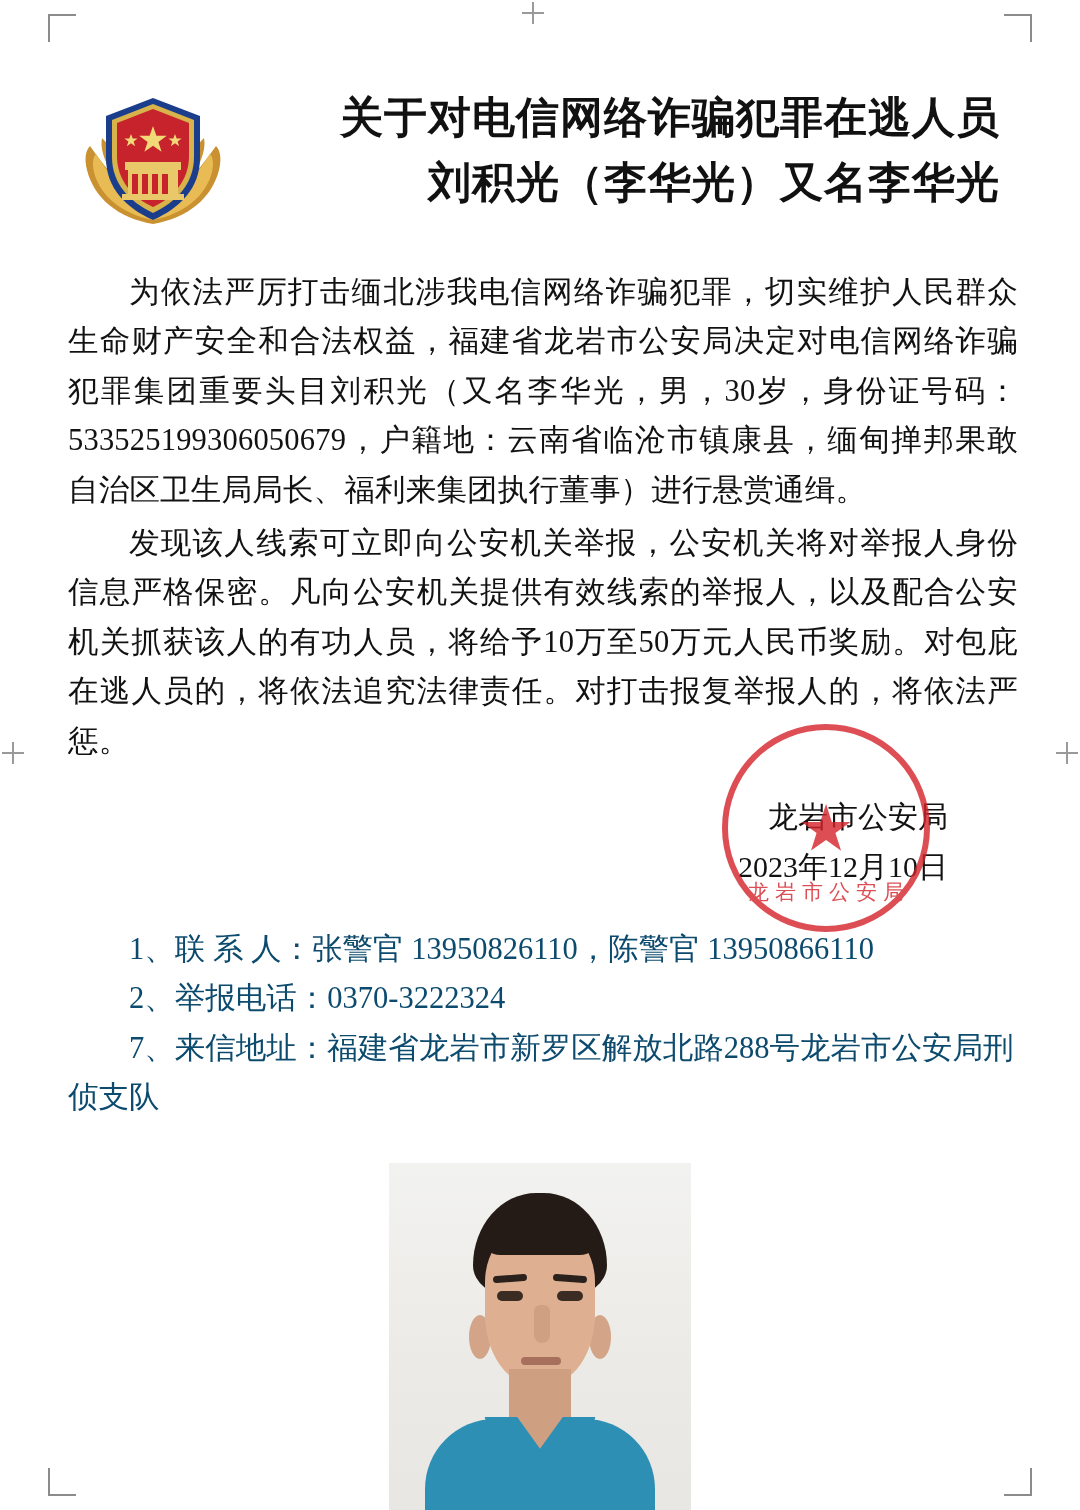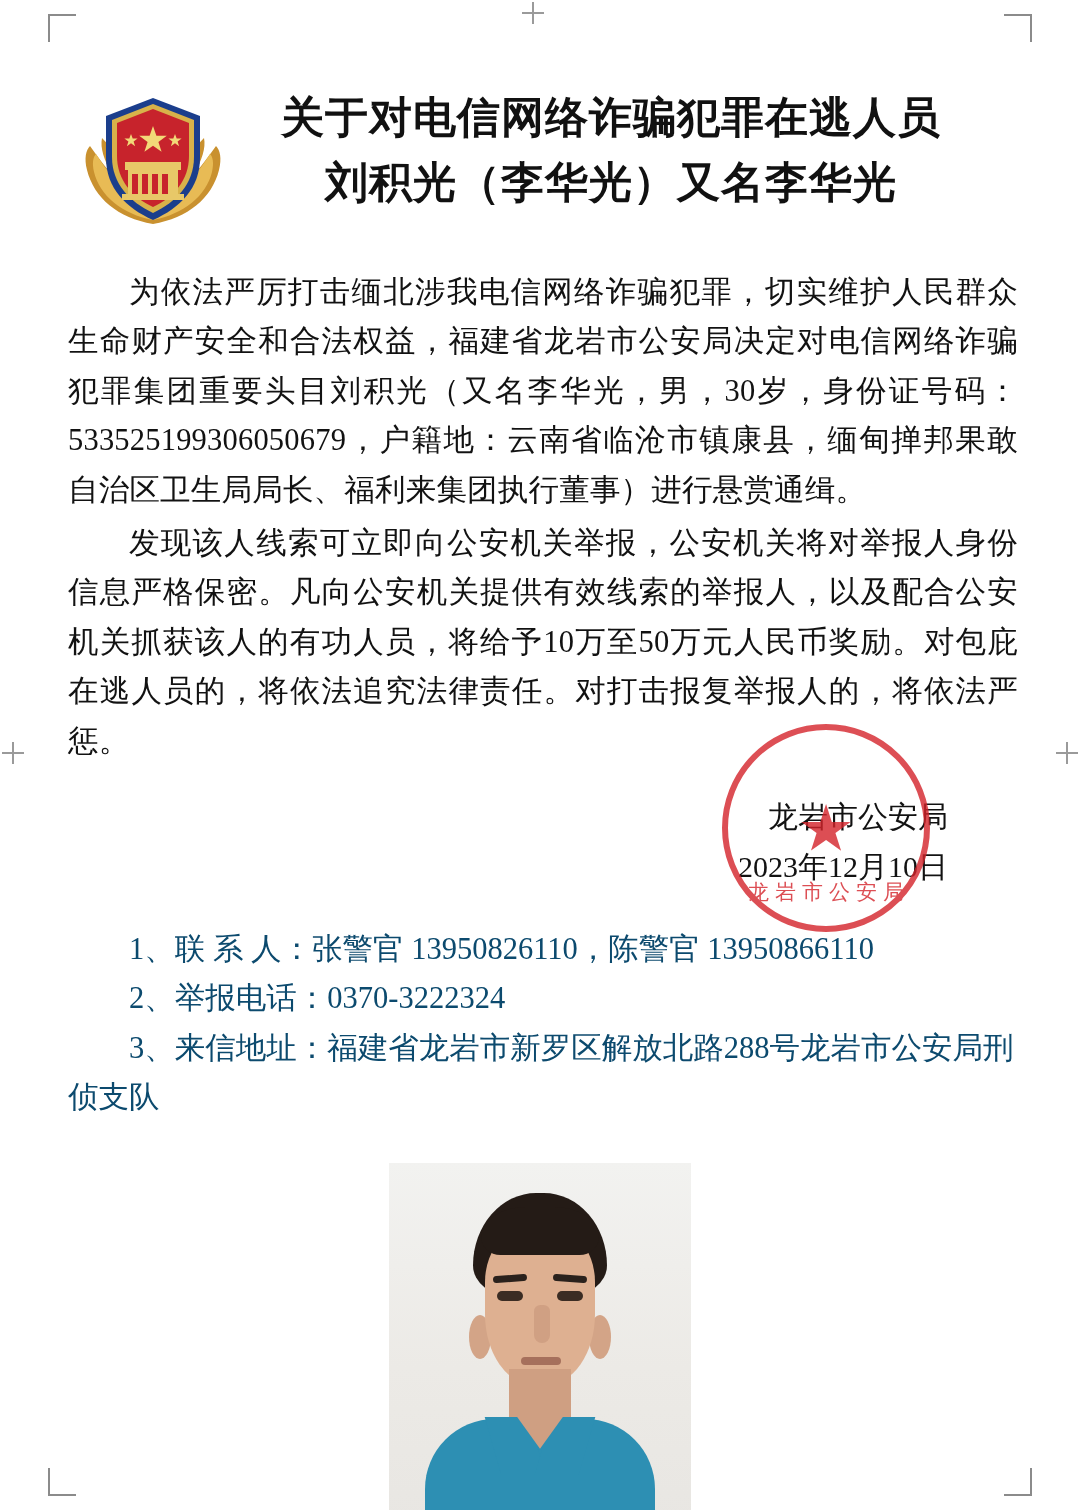--- a/index.html
+++ b/index.html
@@ -55,21 +55,21 @@
     width: 150px;
     height: 142px;
     flex: 0 0 150px;
     position: relative;
     margin-top: 4px;
   }
   .emblem svg { display: block; width: 150px; height: 142px; }
 
   .title-block {
     flex: 1 1 auto;
-    text-align: center;
+    text-align: right;
     margin-left: -6px;
     padding-right: 8px;
   }
   .title-line {
     font-family: "Liberation Serif", "DejaVu Serif", serif;
     font-weight: bold;
     font-size: 43px;
     letter-spacing: 1px;
     line-height: 1.5;
     color: #111;
@@ -302,21 +302,21 @@
         <div class="seal-text-bottom">龙岩市公安局</div>
       </div>
     </div>
     <span class="sign-line">龙岩市公安局</span>
     <span class="sign-line">2023年12月10日</span>
   </div>
 
   <div class="contacts">
     <p class="contact-item">1、联 系 人：张警官 13950826110，陈警官 13950866110</p>
     <p class="contact-item">2、举报电话：0370-3222324</p>
-    <p class="contact-item">3、来信地址：福建省龙岩市新罗区解放北路288号龙岩市公安局刑侦支队</p>
+    <p class="contact-item">7、来信地址：福建省龙岩市新罗区解放北路288号龙岩市公安局刑侦支队</p>
   </div>
 
   <div class="photo-wrap">
     <div class="photo">
       <div class="ph-hair"></div>
       <div class="ph-ear-l"></div>
       <div class="ph-ear-r"></div>
       <div class="ph-face"></div>
       <div class="ph-fringe"></div>
       <div class="ph-brow-l"></div>

